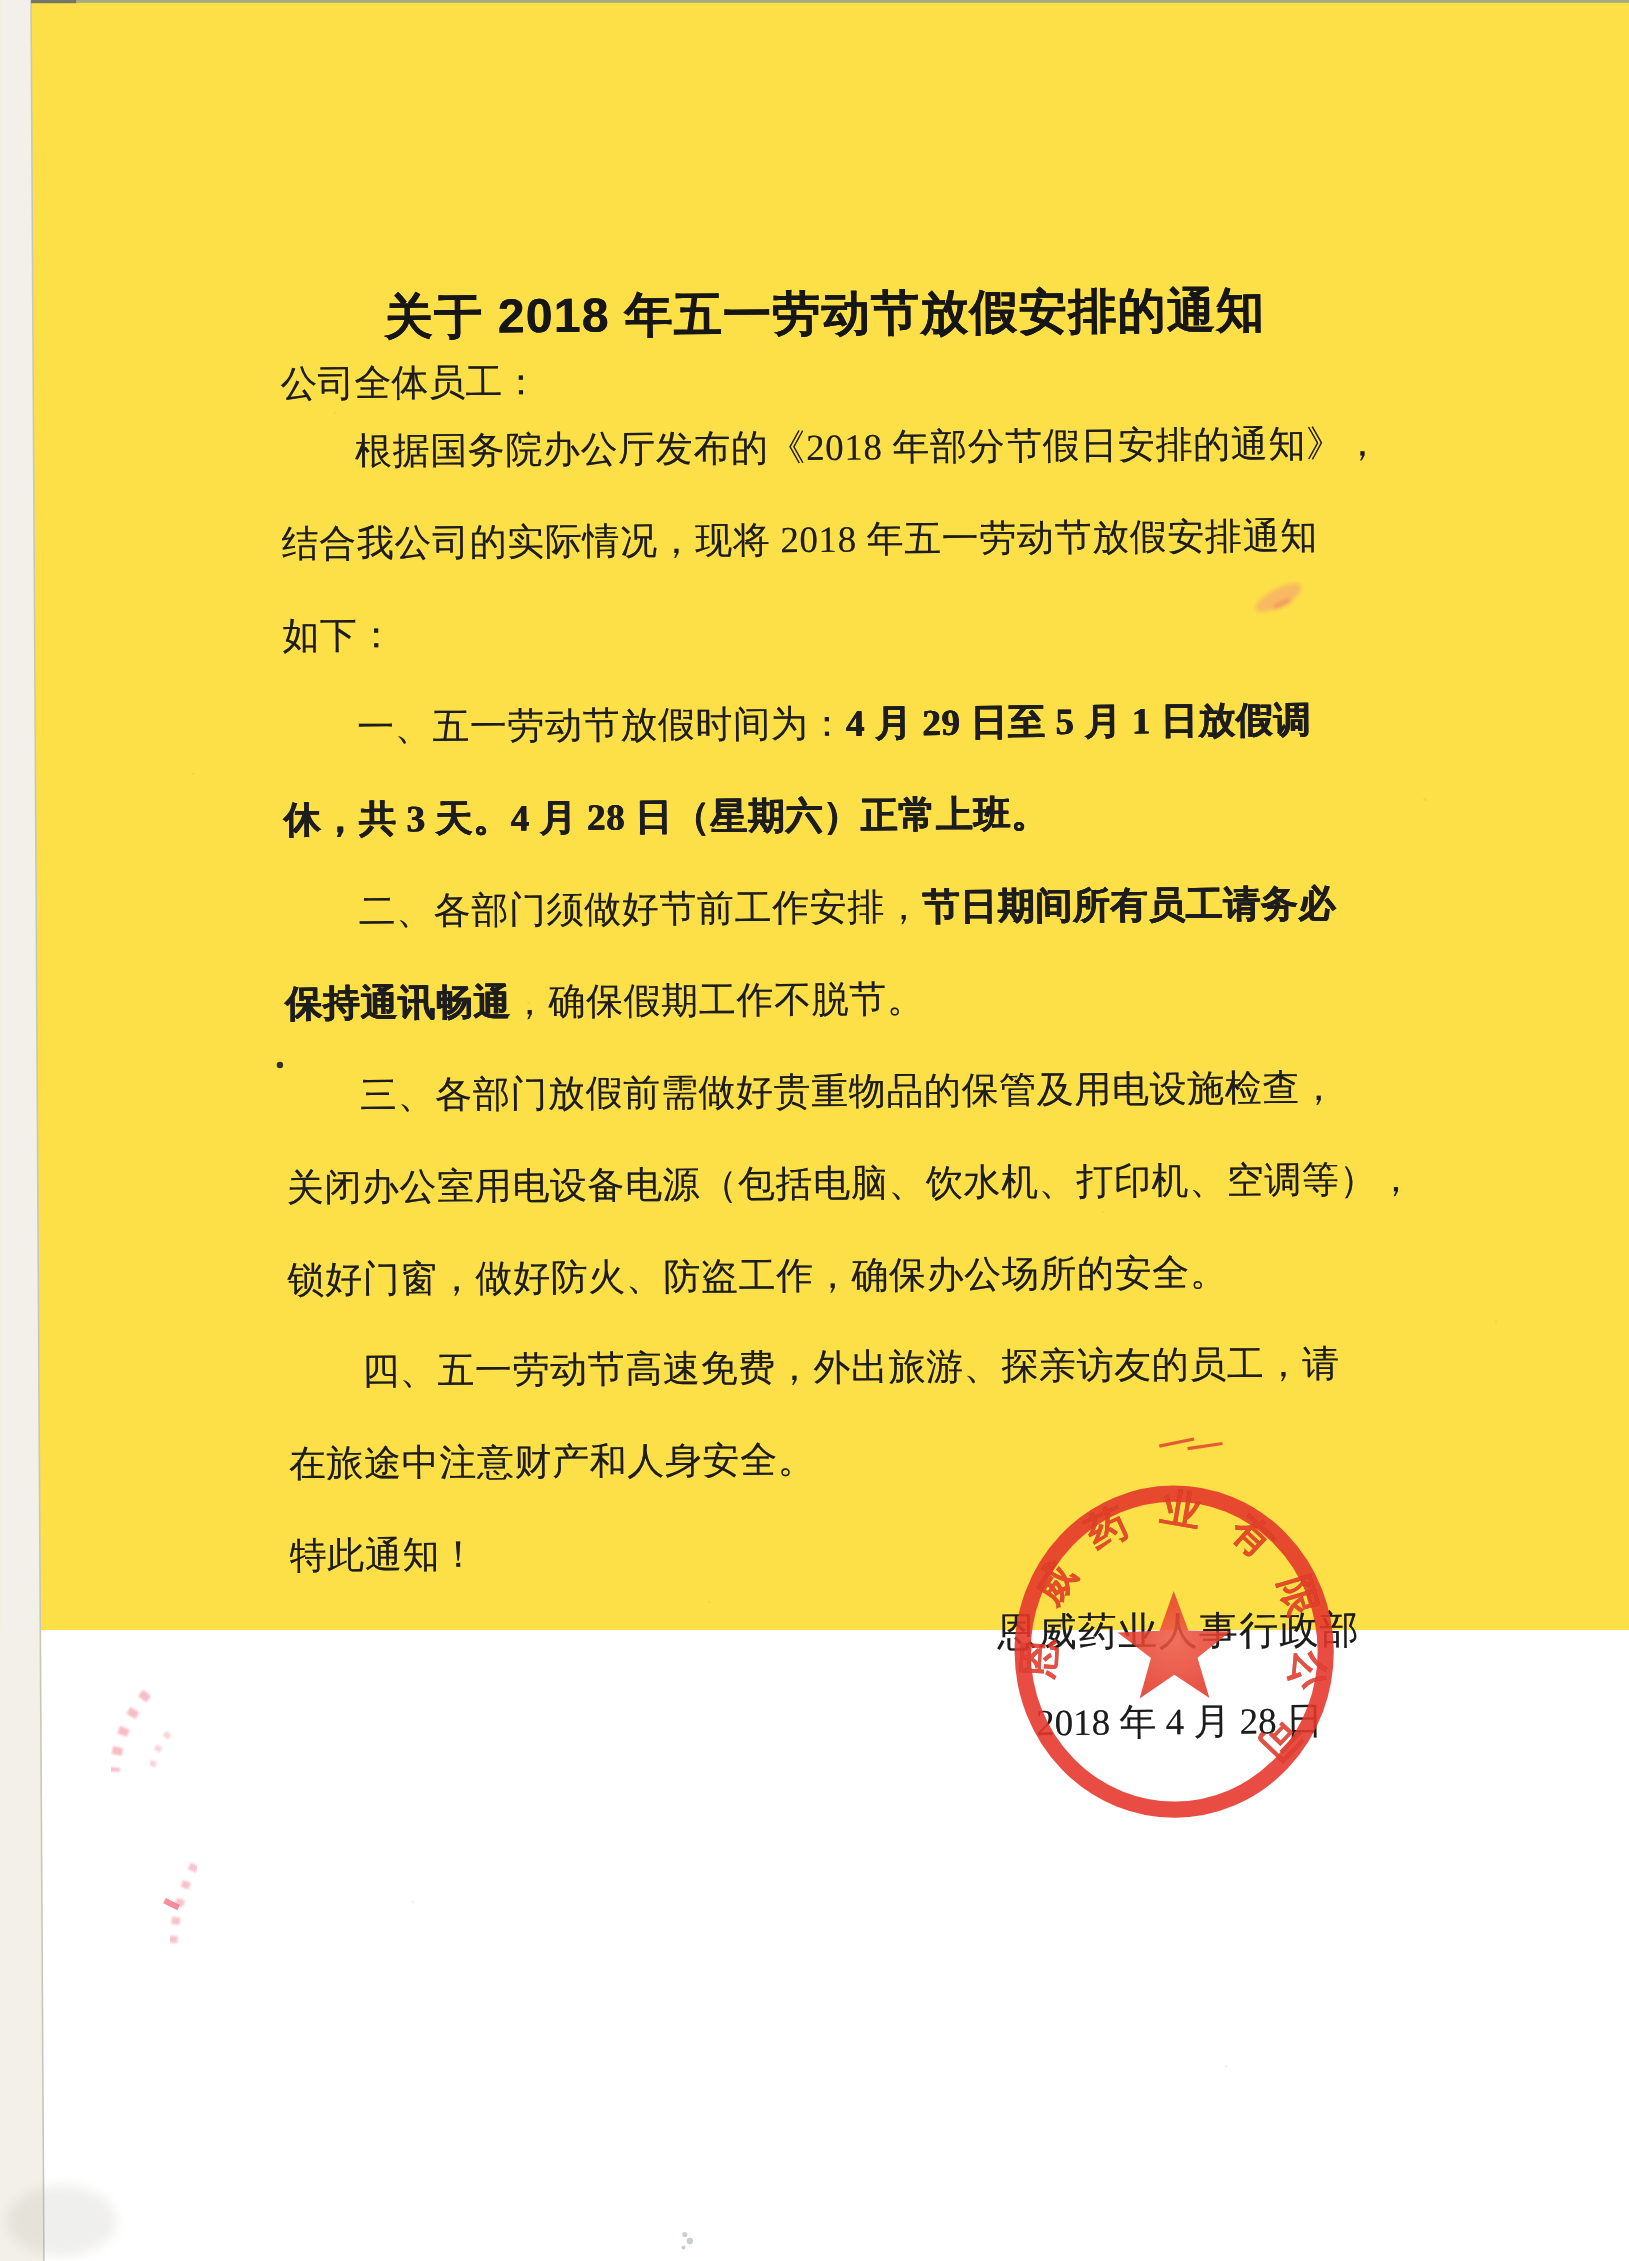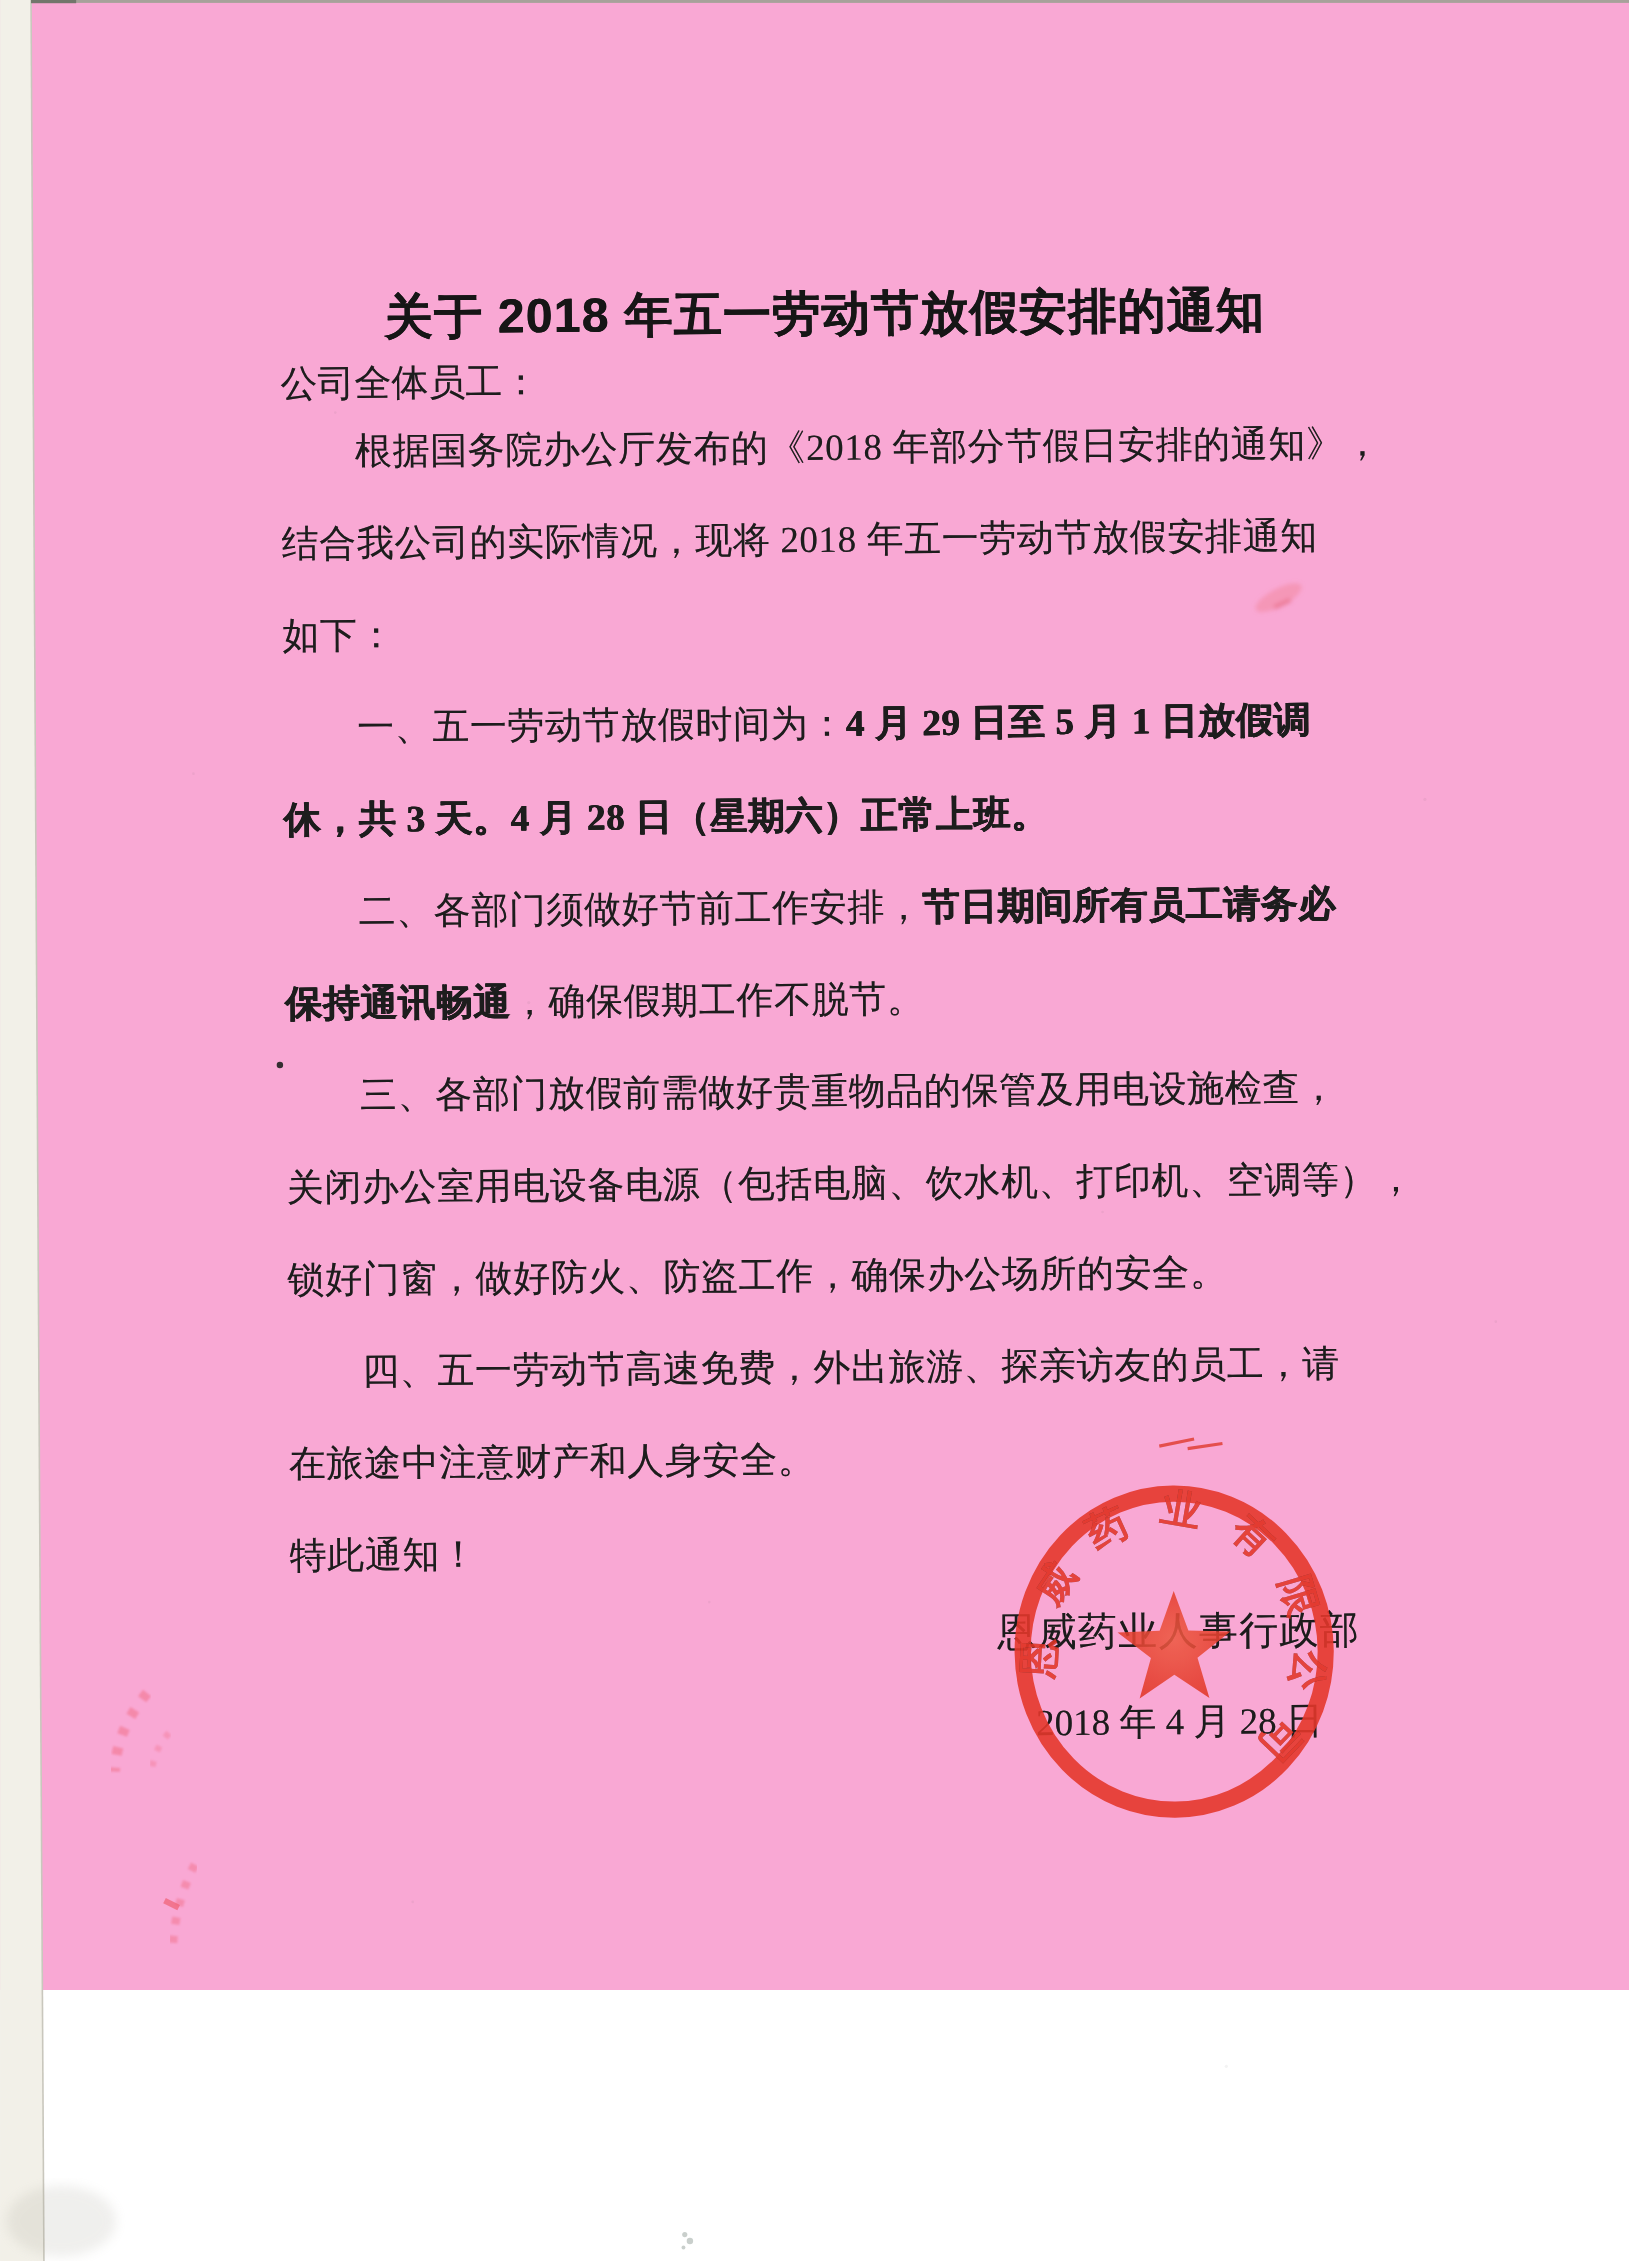--- a/index.html
+++ b/index.html
@@ -1,18 +1,18 @@
 <!DOCTYPE html>
 <html style="font-size:10.3px"><head>
 <meta charset="utf-8">
 <style>
   html,body{margin:0;padding:0;}
   body{width:1630px;height:2261px;overflow:hidden;
        font-family:"Liberation Serif","DejaVu Serif",serif;}
-  .page{position:relative;width:1630px;height:1990px;background:#f9a8d4;}
+  .page{position:relative;width:1630px;height:1630px;background:#fde047;}
 
   
   .scan-layer{position:absolute;left:0;top:0;z-index:1;pointer-events:none;}
 
   
   .content{position:absolute;left:0;top:0;width:1630px;height:2261px;z-index:2;
            transform:rotate(-0.45deg);transform-origin:815px 967px;
            color:#1d1d1d;}
   .doc-text{text-shadow:0 0 0.5px rgba(35,35,35,0.55);}
 

